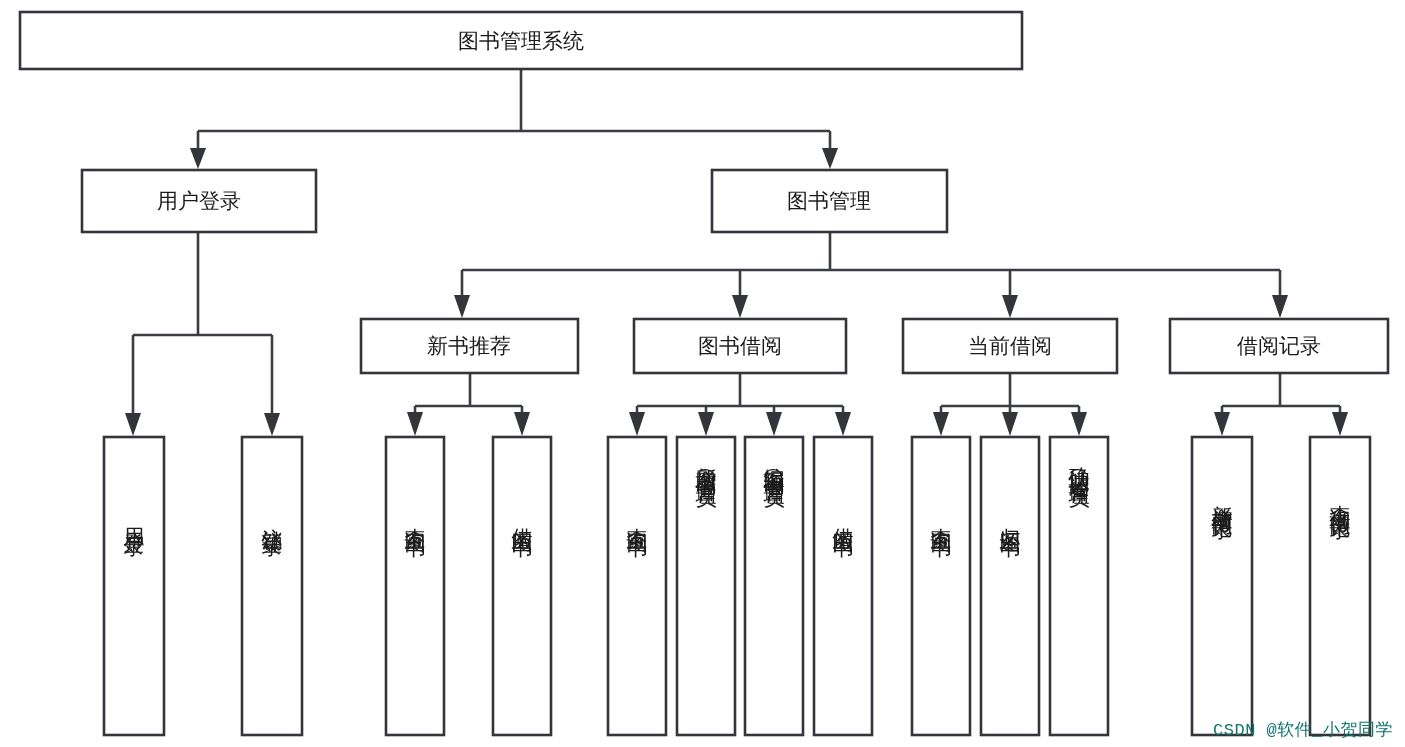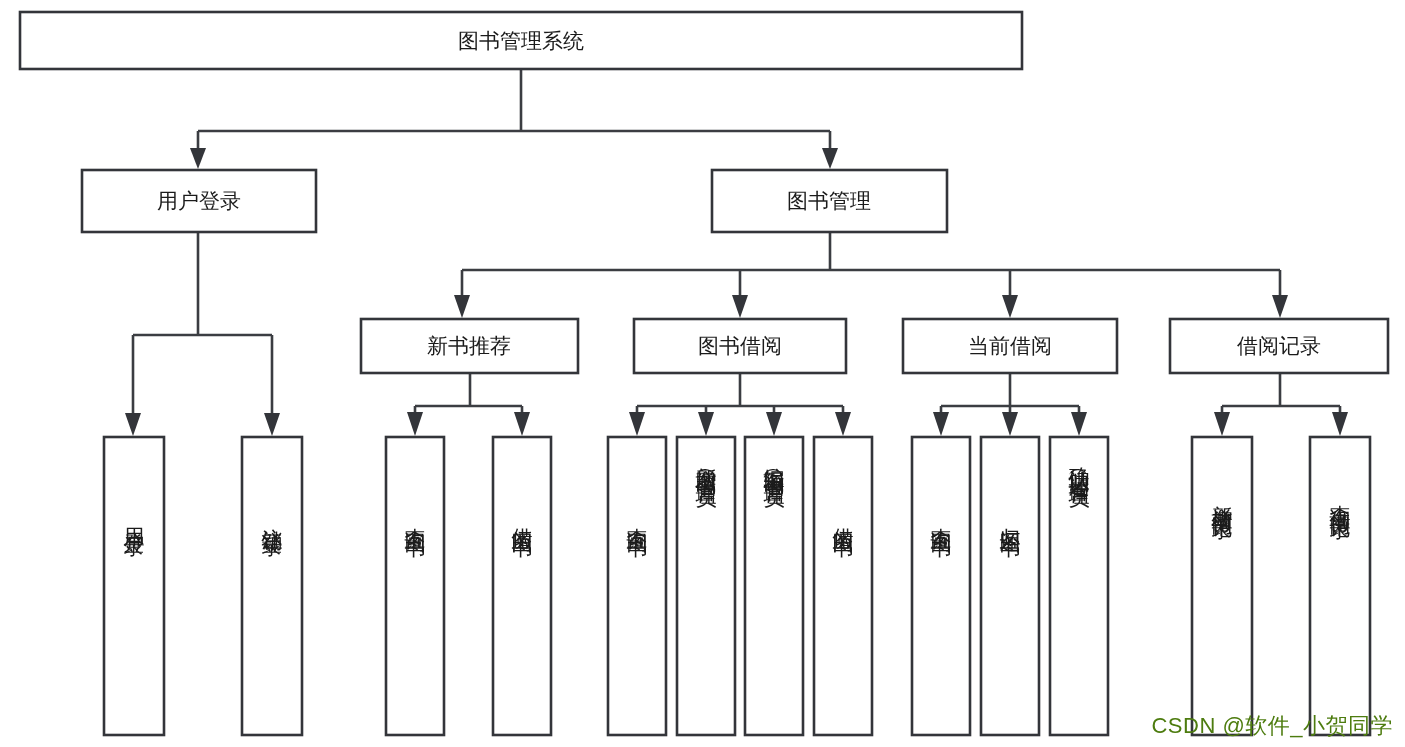--- a/index.html
+++ b/index.html
@@ -56,23 +56,23 @@
     fill: #1b1b1b;
     writing-mode: vertical-rl;
     text-orientation: upright;
     letter-spacing: 3px;
     white-space: pre;
   }
   .watermark {
     position: absolute;
     right: 12px;
     bottom: 6px;
-    font-family: Liberation Sans, sans-serif;
-    font-size: 22px;
-    color: #4d7c0f;
+    font-family: Liberation Mono, monospace;
+    font-size: 17px;
+    color: #0f766e;
     letter-spacing: 0.5px;
     user-select: none;
     pointer-events: none;
     white-space: nowrap;
   }
 </style>
 </head>
 <body>
 
 <div id="diagram-root">

